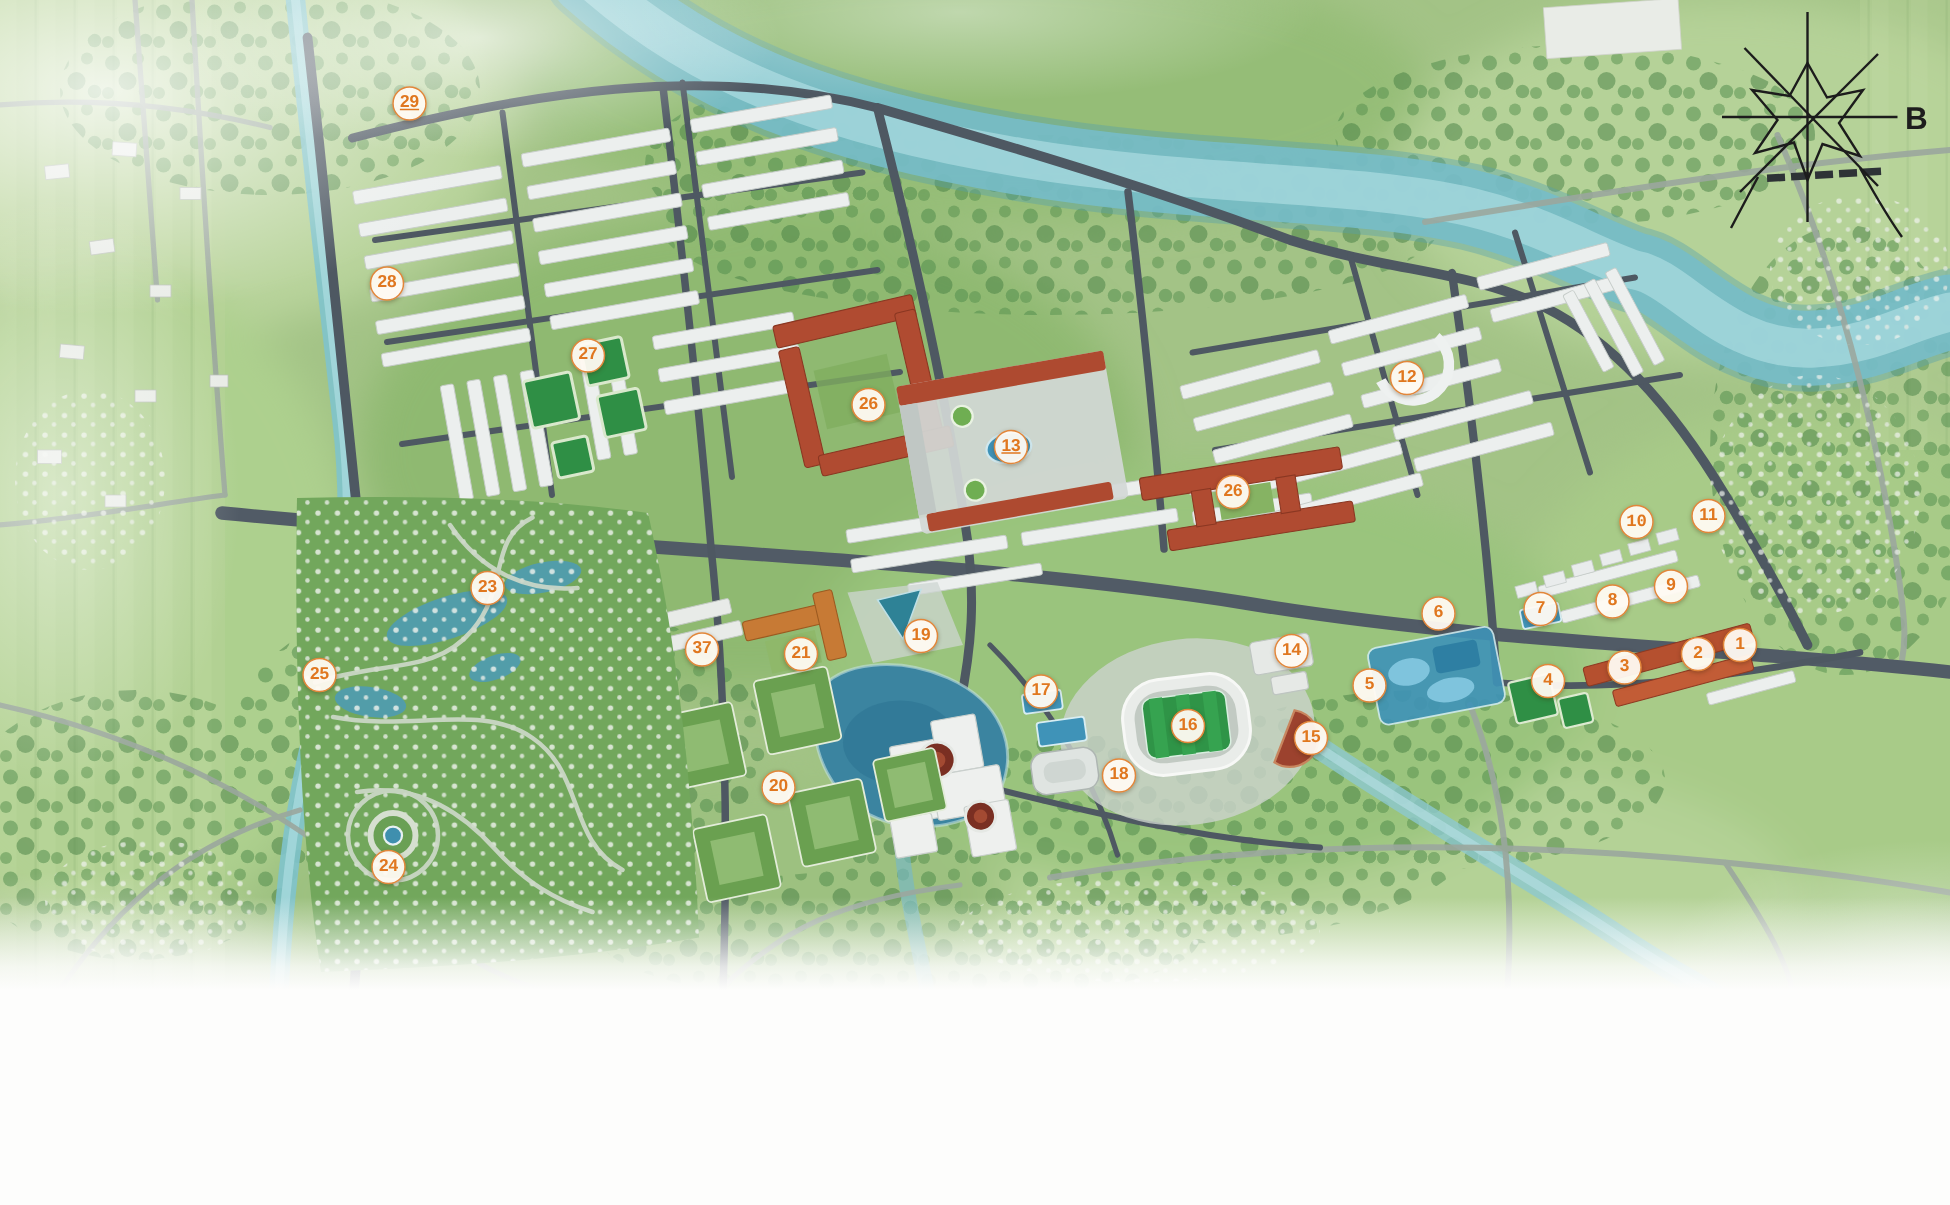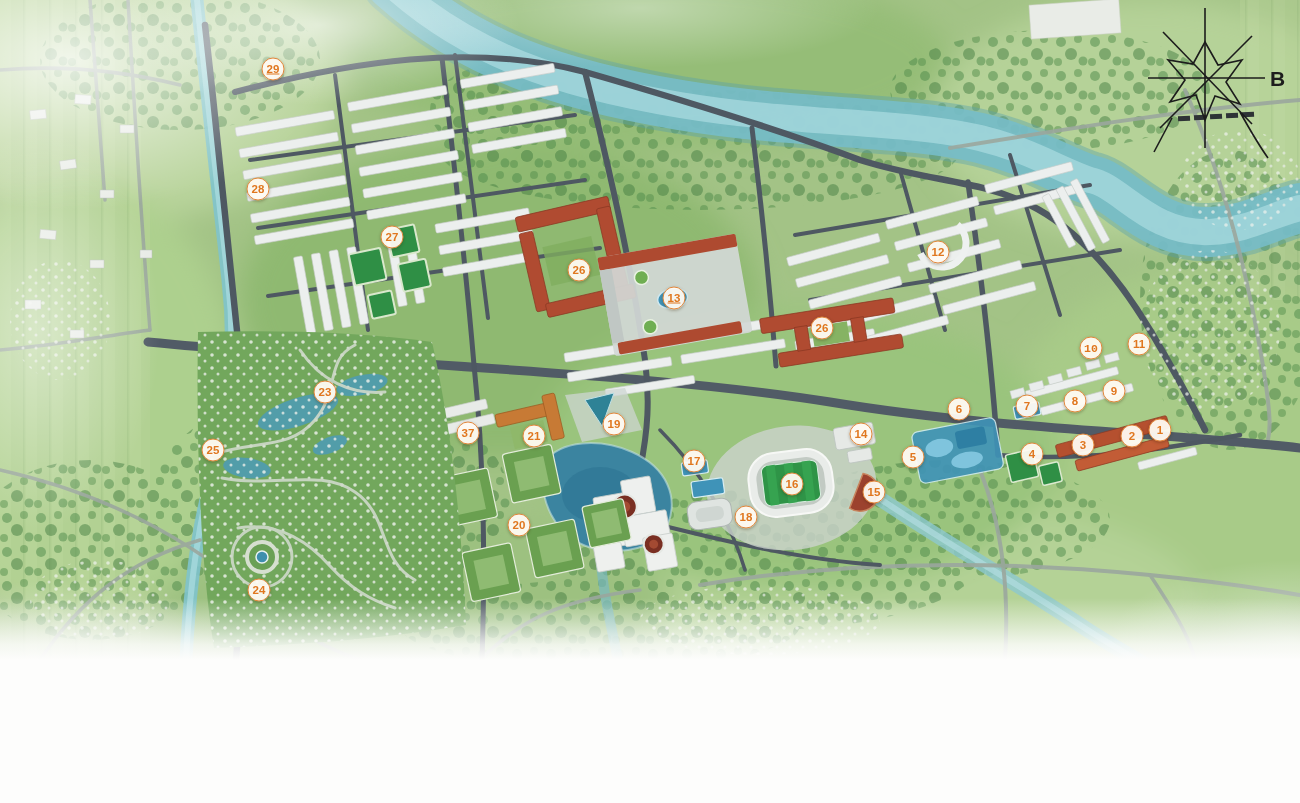--- a/index.html
+++ b/index.html
@@ -422,18 +422,18 @@
         <div class="marker" style="left: 534px; top: 436px;">21</div>
         <div class="marker" style="left: 1083px; top: 445px;">3</div>
         <div class="marker" style="left: 213px; top: 450px;">25</div>
         <div class="marker" style="left: 1032px; top: 454px;">4</div>
         <div class="marker" style="left: 913px; top: 457px;">5</div>
         <div class="marker" style="left: 694px; top: 461px;">17</div>
         <div class="marker" style="left: 792px; top: 484px;">16</div>
         <div class="marker" style="left: 874px; top: 492px;">15</div>
         <div class="marker" style="left: 746px; top: 517px;">18</div>
         <div class="marker" style="left: 519px; top: 525px;">20</div>
-        <div class="marker" style="left: 259px; top: 590px;">24</div>
+        <div class="marker" style="left: 259px; top: 578px;">24</div>
       </div>
   </div>
 
   <div id="legend"></div>
 </div>
 
 </body></html>

